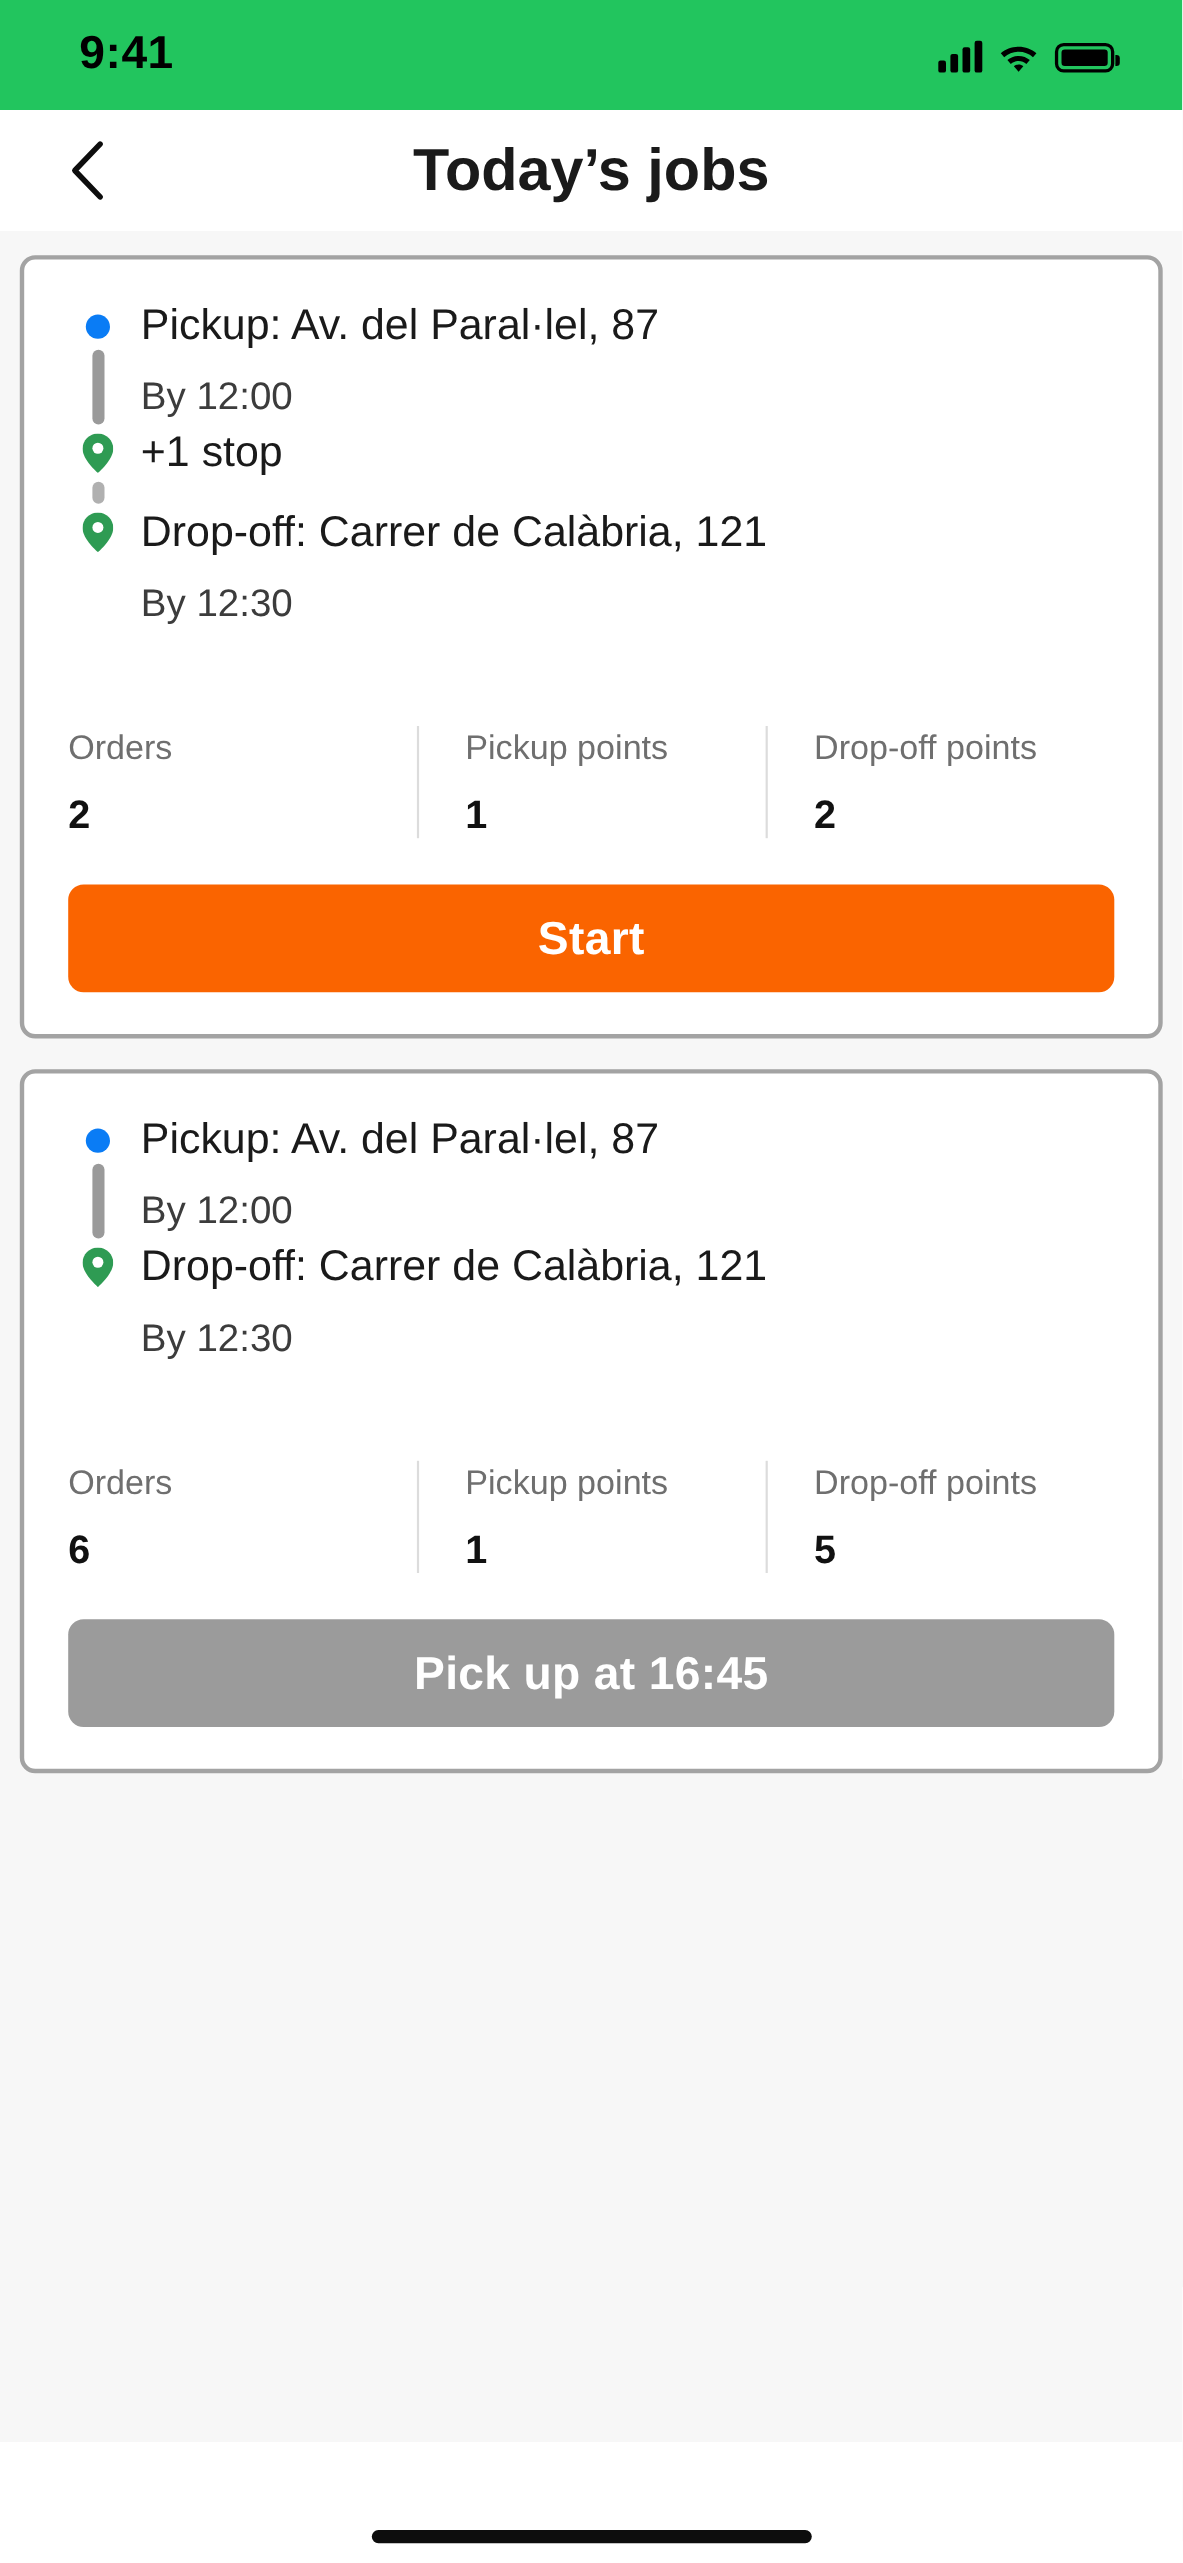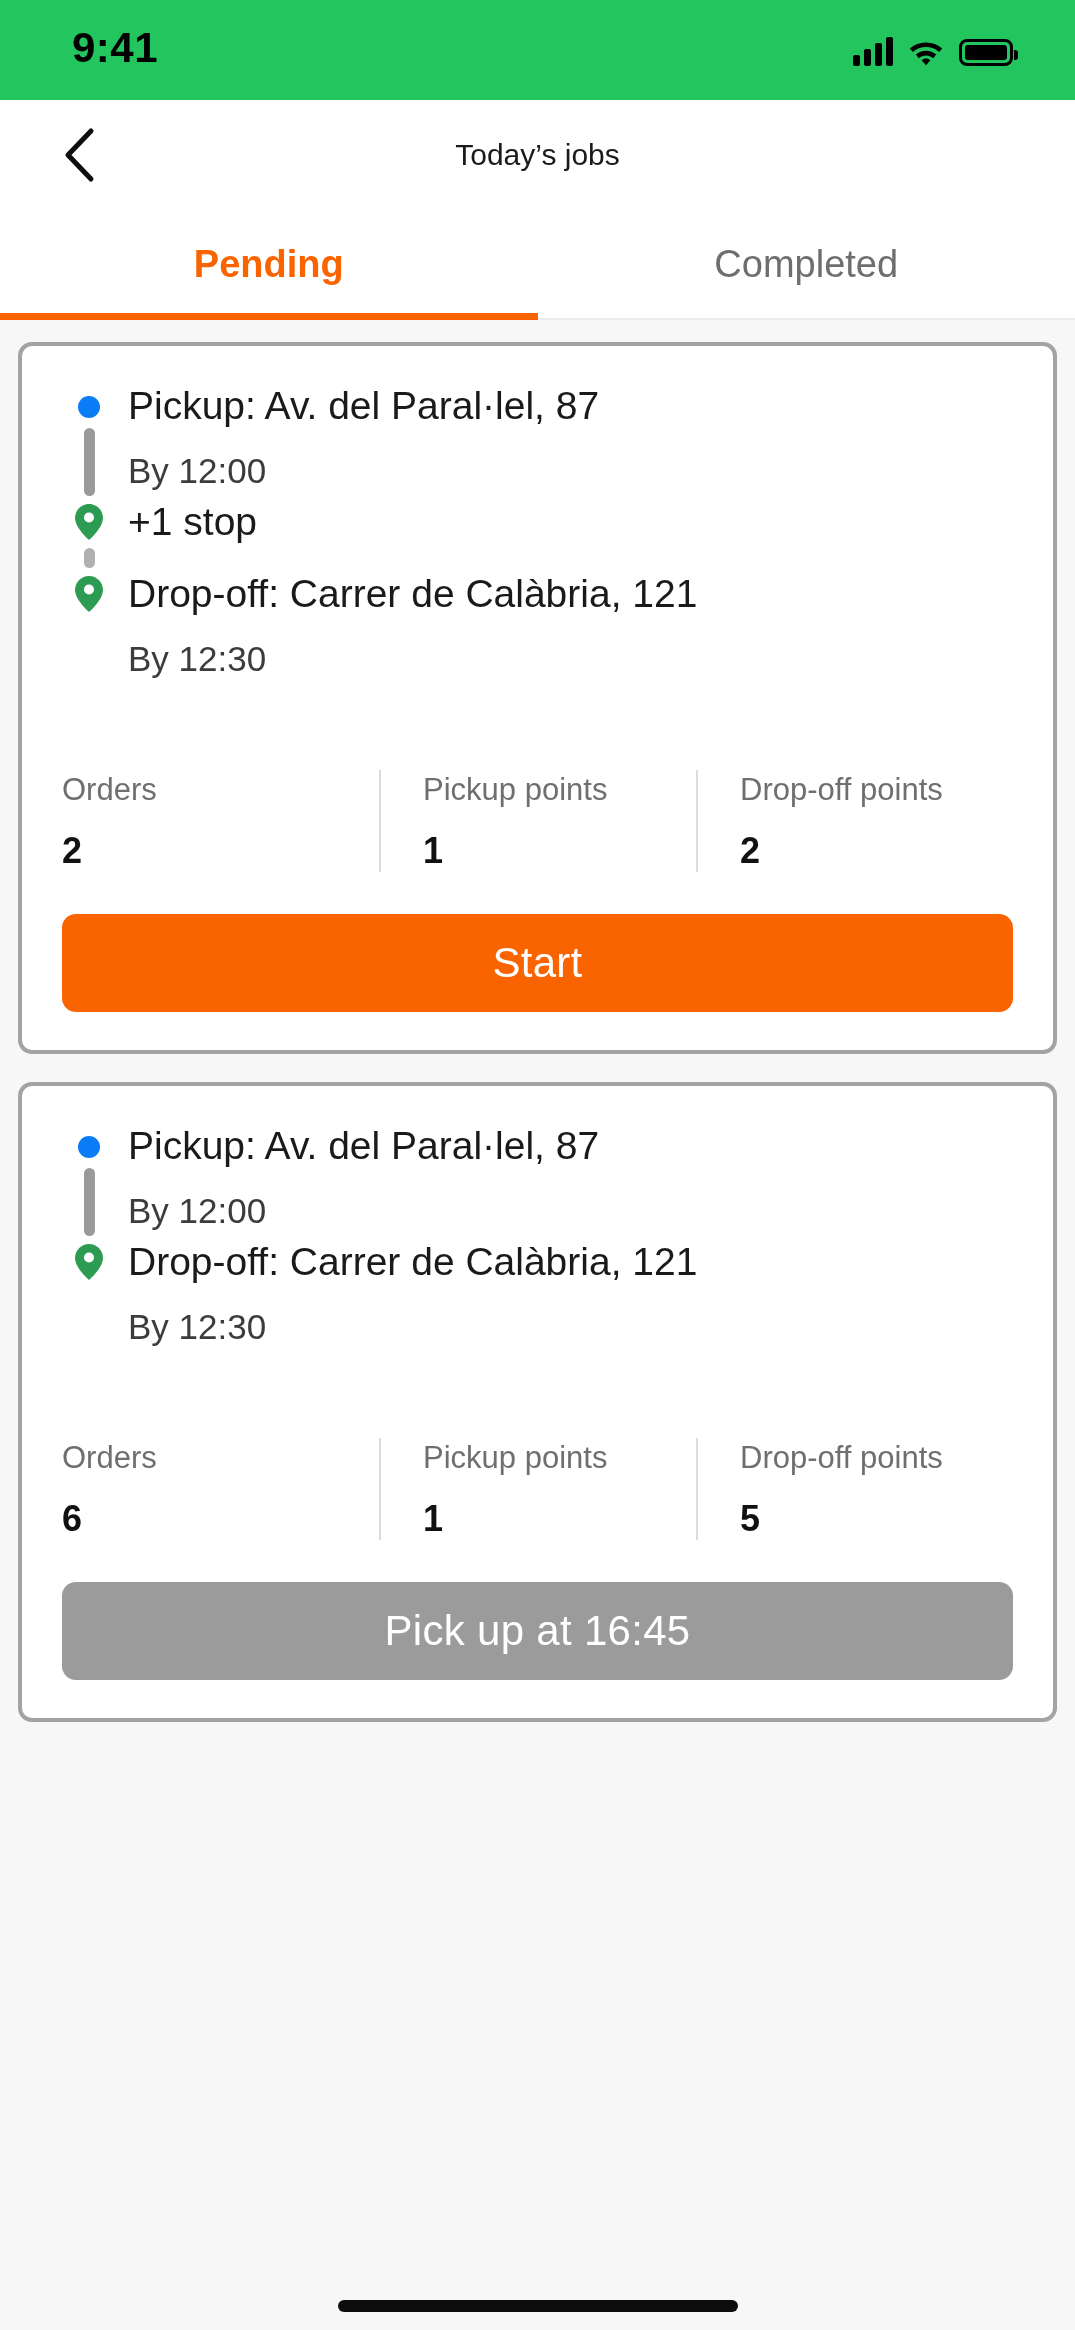--- a/index.html
+++ b/index.html
@@ -95,23 +95,23 @@
     top: 50%;
     transform: translateY(-50%);
     width: 62px;
     height: 62px;
     display: flex;
     align-items: center;
     justify-content: center;
     cursor: pointer;
   }
   .nav-title {
-    font-size: 30px;
+    font-size: 54px;
     color: #1a1a1a;
-    font-weight: 400;
+    font-weight: 700;
   }
 
   
   .tab-bar {
     display: flex;
     height: 110px;
     background: #ffffff;
     border-bottom: 2px solid #ececec;
   }
   .tab {
@@ -222,21 +222,21 @@
 
   
   .action-btn {
     display: flex;
     align-items: center;
     justify-content: center;
     height: 98px;
     border-radius: 14px;
     margin-top: 42px;
     font-size: 42px;
-    font-weight: 400;
+    font-weight: 700;
     color: #ffffff;
     letter-spacing: 0.3px;
     cursor: pointer;
     border: none;
     width: 100%;
     font-family: "Liberation Sans", sans-serif;
   }
   .action-btn.primary { background: #FA6400; }
   .action-btn.disabled { background: #9b9b9b; cursor: default; }
 
@@ -279,24 +279,20 @@
 
   <div class="nav-bar">
     <div class="back-button">
       <svg width="34" height="56" viewBox="0 0 34 56">
         <polyline points="29,4 6,28 29,52" fill="none" stroke="#0d0d0d" stroke-width="5" stroke-linecap="round" stroke-linejoin="round"></polyline>
       </svg>
     </div>
     <div class="nav-title">Today’s jobs</div>
   </div>
 
-  <div class="tab-bar">
-    <div class="tab active">Pending</div>
-    <div class="tab">Completed</div>
-  </div>
 
   <div class="content">
 
     <div class="job-card">
       <div class="route">
 
         <div class="route-row">
           <div class="marker-col">
             <div class="dot-blue"></div>
             <div class="connector-solid" style="height:68px"></div>

